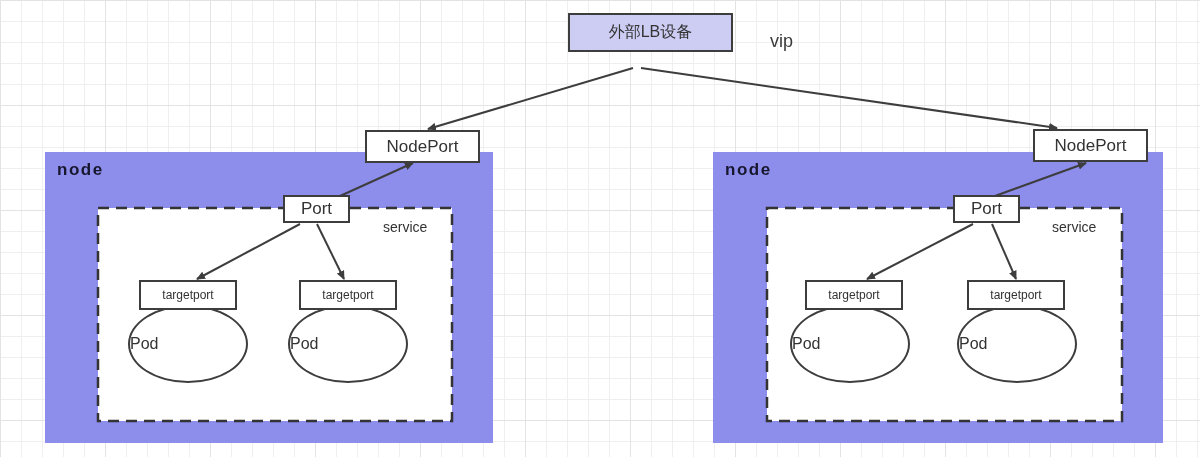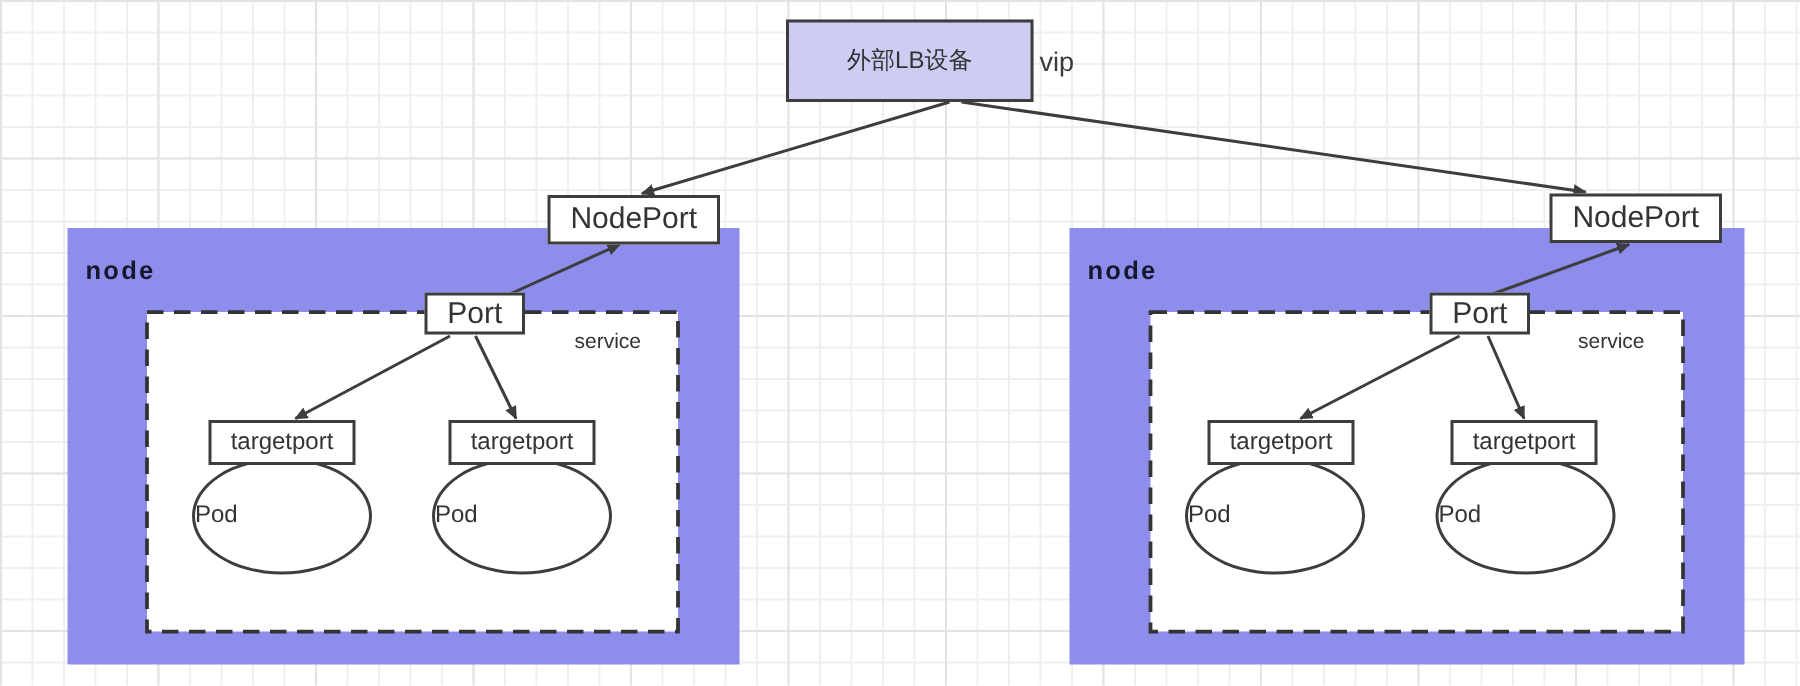--- a/index.html
+++ b/index.html
@@ -8,27 +8,27 @@
     position:relative; width:1200px; height:457px; overflow:hidden;
     background-color:#ffffff;
     background-image:
       linear-gradient(#e3e3e3 1px, transparent 1px),
       linear-gradient(90deg, #e3e3e3 1px, transparent 1px),
       linear-gradient(#efefef 1px, transparent 1px),
       linear-gradient(90deg, #efefef 1px, transparent 1px);
     background-size:105px 105px,105px 105px,21px 21px,21px 21px;
   }
   .node-rect{position:absolute; background:#8d8dec; z-index:1;}
-  .node-label{position:absolute; left:12px; top:19px; font-weight:bold; font-size:17px;
+  .node-label{position:absolute; left:12px; top:8px; font-weight:bold; font-size:17px;
     letter-spacing:1.5px; color:#17172e;}
   .overlay{position:absolute; left:0; top:0; z-index:2;}
   .box{position:absolute; background:#ffffff; border:2px solid #3d3d3d; box-sizing:border-box;
-    display:flex; align-items:center; justify-content:center; font-size:20px; color:#333333; z-index:3;}
+    display:flex; align-items:center; justify-content:center; font-size:17px; color:#333333; z-index:3;}
   .lb-box{background:#cdcdf4; border-width:2.5px; font-size:16px; z-index:3;}
-  .tp-box{font-size:16px; z-index:4;}
+  .tp-box{font-size:12px; z-index:4;}
   .ellipse{position:absolute; background:#ffffff; border:2px solid #3d3d3d; border-radius:50%;
     box-sizing:border-box; display:flex; align-items:center; justify-content:flex-start;
     font-size:16px; color:#333333; z-index:3;}
   .svc-label{position:absolute; font-size:14px; color:#333333; z-index:3;}
   .vip{position:absolute; font-size:18px; color:#3a3a3a; z-index:3;}
 </style>
 </head>
 <body>
 
 <div class="scene">
@@ -56,24 +56,24 @@
     <line x1="340" y1="196" x2="413" y2="163" stroke="#3d3d3d" stroke-width="2" marker-end="url(#arrow)"></line>
     <line x1="995" y1="196" x2="1086" y2="163" stroke="#3d3d3d" stroke-width="2" marker-end="url(#arrow)"></line>
 
     <line x1="300" y1="224" x2="197" y2="279" stroke="#3d3d3d" stroke-width="2" marker-end="url(#arrow)"></line>
     <line x1="317" y1="224" x2="344" y2="279" stroke="#3d3d3d" stroke-width="2" marker-end="url(#arrow)"></line>
 
     <line x1="973" y1="224" x2="867" y2="279" stroke="#3d3d3d" stroke-width="2" marker-end="url(#arrow)"></line>
     <line x1="992" y1="224" x2="1016" y2="279" stroke="#3d3d3d" stroke-width="2" marker-end="url(#arrow)"></line>
   </svg>
 
-  <div class="box lb-box" style="left:524px; top:13px; width:165px; height:55px;">
+  <div class="box lb-box" style="left:568px; top:13px; width:165px; height:39px;">
     <span>外部LB设备</span>
   </div>
-  <span class="vip" style="left:693px; top:31px;">vip</span>
+  <span class="vip" style="left:770px; top:31px;">vip</span>
 
   <div class="box" style="left:365px; top:130px; width:115px; height:33px;">
     <span>NodePort</span>
   </div>
   <div class="box" style="left:1033px; top:129px; width:115px; height:33px;">
     <span>NodePort</span>
   </div>
 
   <div class="box" style="left:283px; top:195px; width:67px; height:28px;">
     <span>Port</span>

